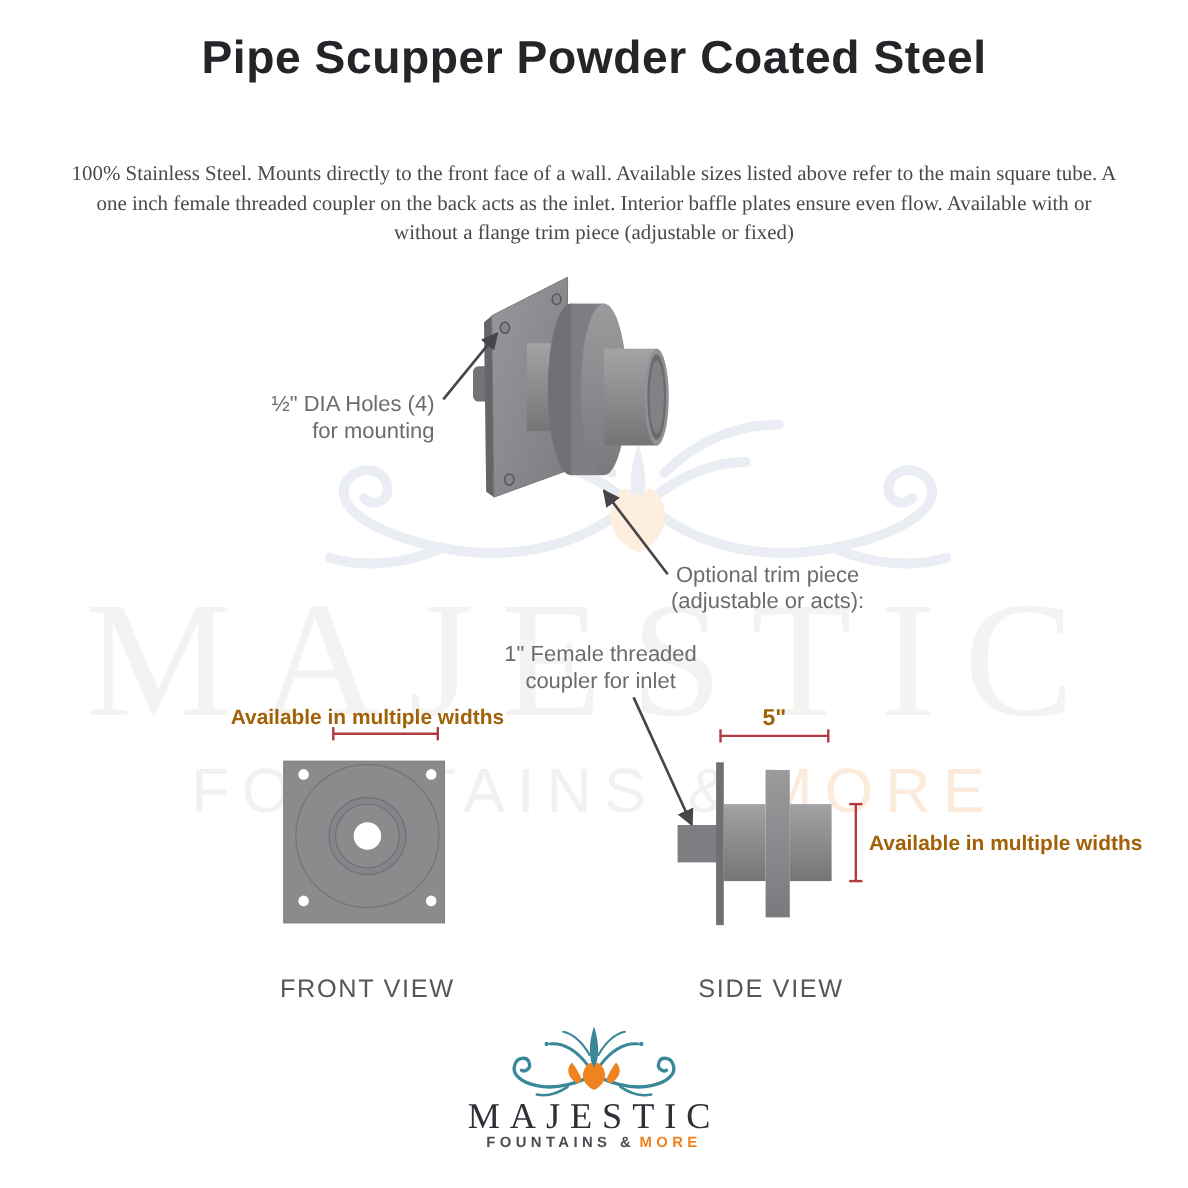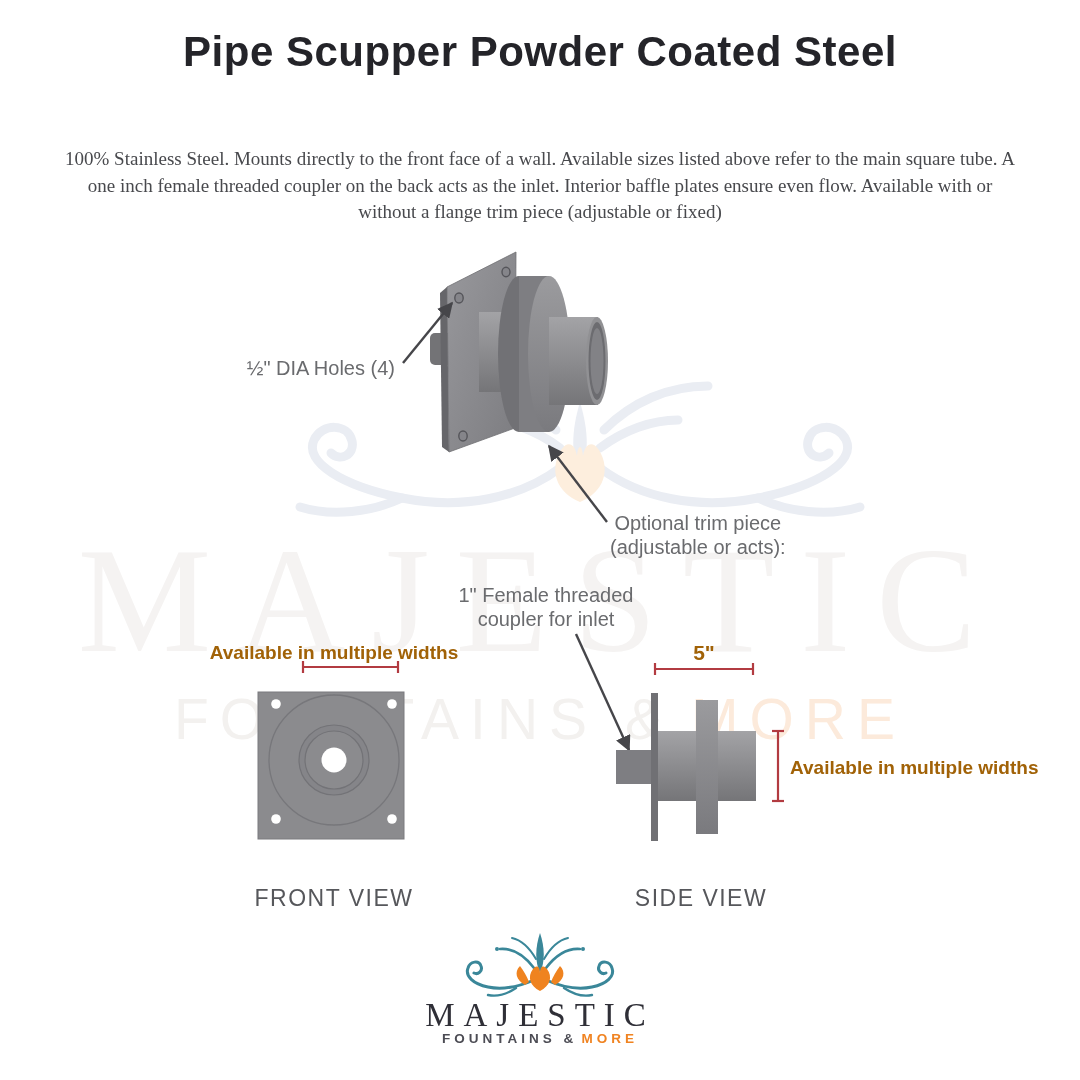--- a/index.html
+++ b/index.html
@@ -165,20 +165,21 @@
     </g>
   </svg>
 
   <div class="abs z2 title">Pipe Scupper Powder Coated Steel</div>
 
 
   <div class="abs z2 desc">100% Stainless Steel. Mounts directly to the front face of a wall. Available sizes listed above refer to the main square tube. A one inch female threaded coupler on the back acts as the inlet. Interior baffle plates ensure even flow. Available with or without a flange trim piece (adjustable or fixed)</div>
 
   <div class="abs z2 lbl lbl-holes">
     <div>½" DIA Holes (4)</div>
+    <div>for mounting</div>
   </div>
 
   <div class="abs z2 lbl lbl-trim">
     <div>Optional trim piece</div>
     <div>(adjustable or acts):</div>
   </div>
 
   <div class="abs z2 lbl lbl-coupler">
     <div>1" Female threaded</div>
     <div>coupler for inlet</div>

